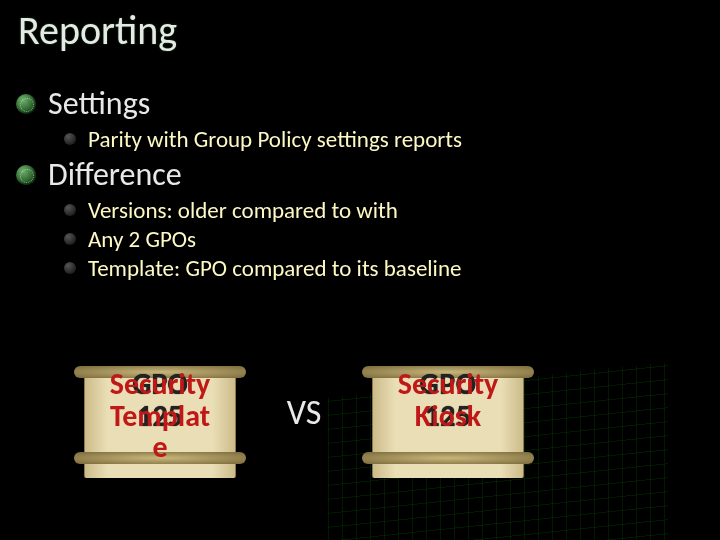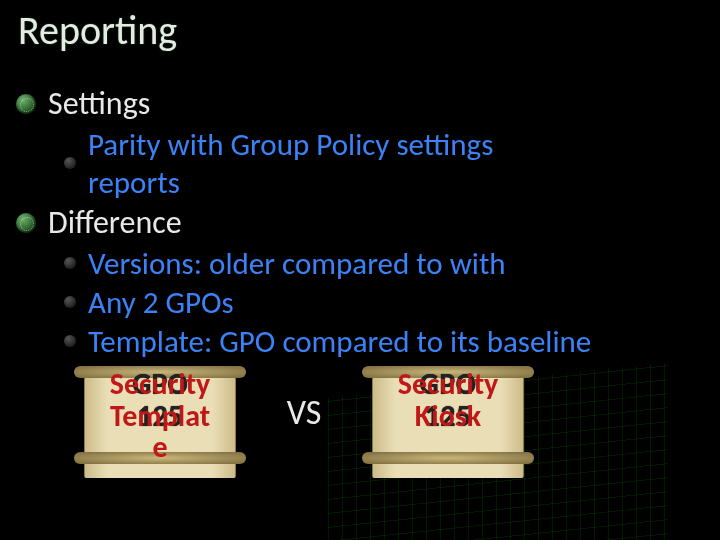--- a/index.html
+++ b/index.html
@@ -6,21 +6,21 @@
 .slide{position:relative;width:608px;height:540px;background:#000}
 .bg-grid{position:absolute;right:-60px;bottom:-40px;width:340px;height:200px;background-image:repeating-linear-gradient(0deg,rgba(0,100,0,.25) 0 1px,transparent 1px 14px),repeating-linear-gradient(90deg,rgba(0,100,0,.25) 0 1px,transparent 1px 14px);transform:skewY(-6deg)}
 .title{position:absolute;top:6px;left:18px;font-size:40px;color:#e8e8e8;text-shadow:0 0 2px #1a5c1a,0 0 1px #000}
 .content{position:absolute;top:82px;left:16px;right:16px}
 .lvl1{display:flex;align-items:center;margin:2px 0 2px 0}
 .lvl2{display:flex;align-items:center;margin:1px 0 1px 48px}
 .bullet1{width:20px;height:20px;border-radius:50%;background:radial-gradient(circle at 35% 30%,#6db36d,#1e4d1e 70%);box-shadow:inset -1px -1px 2px #0a2a0a;position:relative;flex:0 0 20px;margin-right:12px}
 .bullet1::after{content:"";position:absolute;left:4px;top:4px;width:12px;height:12px;border-radius:50%;border:1px dotted rgba(255,255,255,.5)}
 .bullet2{width:12px;height:12px;border-radius:50%;background:radial-gradient(circle at 35% 30%,#555,#1a1a1a 80%);flex:0 0 12px;margin-right:12px}
 .txt1{font-size:32px;color:#e8e8e8}
-.txt2{font-size:31px;color:#3b82f6}
+.txt2{font-size:23px;color:#fef9c3}
 .compare{position:absolute;top:360px;left:70px;right:70px;display:flex;align-items:center;justify-content:space-between}
 .scroll-wrap{position:relative;width:180px;height:150px}
 .scroll{position:absolute;top:0;left:0;right:0;bottom:20px}
 .scroll-body{position:absolute;top:12px;bottom:12px;left:14px;right:14px;background:linear-gradient(90deg,#cdbc8a,#e9deb6 15%,#e9deb6 85%,#cdbc8a);border-left:1px solid #8a7a4a;border-right:1px solid #8a7a4a;border-radius:2px}
 .scroll-rod{position:absolute;left:4px;right:4px;height:12px;background:radial-gradient(ellipse at center,#c9b67c,#7a6a3a);border-radius:6px}
 .scroll-rod.top{top:6px}
 .scroll-rod.bot{bottom:26px}
 .label-stack{position:absolute;top:8px;left:0;right:0;text-align:center;font-size:30px;font-weight:bold;line-height:1.05}
 .behind{color:#222;text-shadow:0 0 1px #000}
 .front{color:#c01818;position:absolute;top:0;left:0;right:0}

